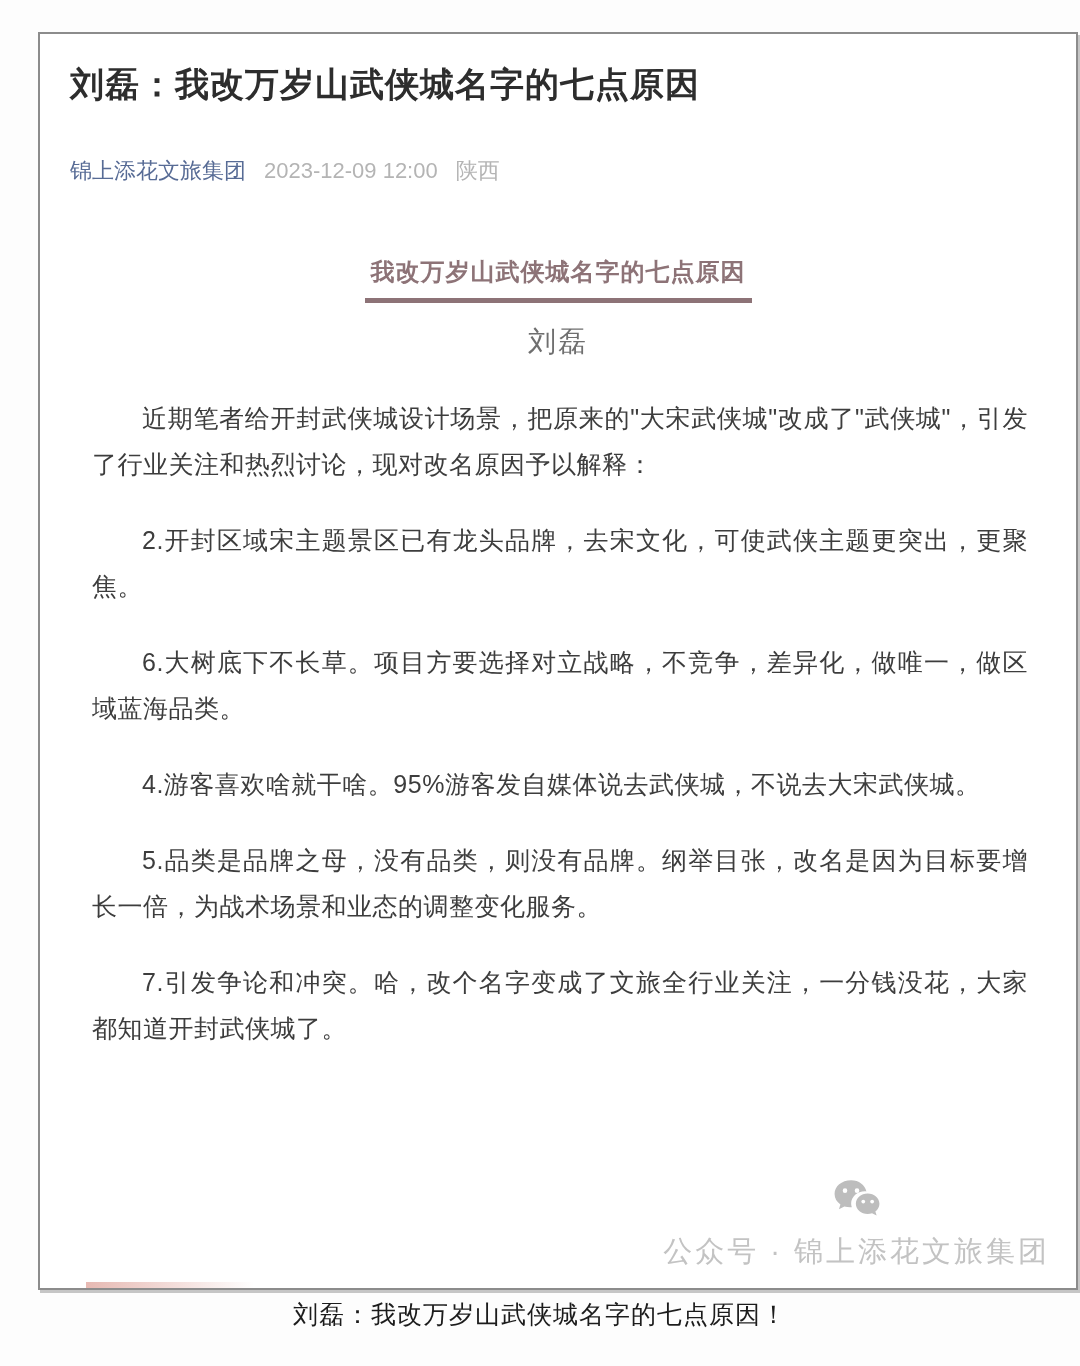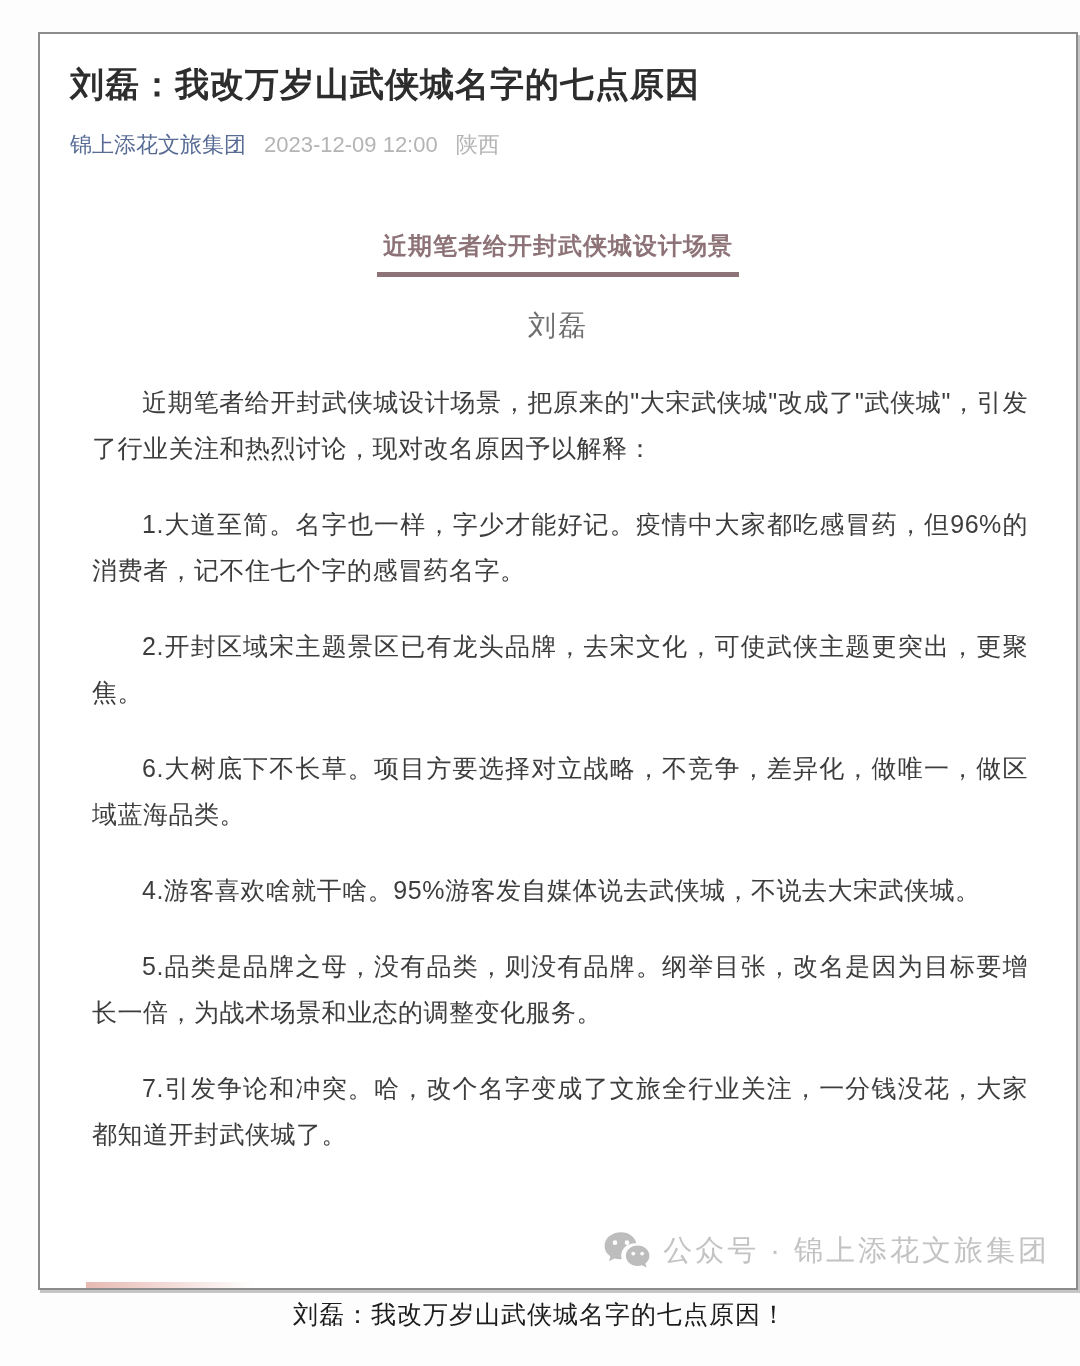--- a/index.html
+++ b/index.html
@@ -33,37 +33,37 @@
   }
   .byline {
     margin: 22px 30px 0 30px;
     font-size: 22px;
     display: flex;
     align-items: baseline;
     gap: 18px;
     white-space: nowrap;
   }
   .byline .account { color: #576b95; }
-  .byline .meta { color: #b4b4b4; }
+  .byline .meta { color: #b4b4b4; margin-top: 26px; }
   .heading-wrap {
     margin-top: 70px;
     text-align: center;
   }
   .inner-heading {
     display: inline-block;
     margin: 0;
     font-size: 24px;
     font-weight: bold;
     color: #8d7377;
     letter-spacing: 1px;
     padding: 0 6px 10px 6px;
     border-bottom: 5px solid #8d7377;
   }
   .author {
-    margin-top: 30px;
+    margin-top: 20px;
     text-align: center;
     font-size: 28px;
     color: #6f6f6f;
     letter-spacing: 2px;
   }
   .article-body {
     margin: 34px 48px 0 52px;
   }
   .article-body p {
     margin: 0 0 30px 0;
@@ -78,20 +78,21 @@
     position: absolute;
     right: 26px;
     bottom: 16px;
     display: flex;
     align-items: center;
     gap: 12px;
     color: #c3c3c3;
     font-size: 29px;
     letter-spacing: 3px;
     white-space: nowrap;
+    flex-direction: column;
   }
   .watermark svg { display: block; }
   .red-strip {
     position: absolute;
     left: 46px;
     bottom: 0;
     width: 168px;
     height: 6px;
     background: linear-gradient(90deg, rgba(211,128,116,0.55) 0%, rgba(211,128,116,0.25) 55%, rgba(211,128,116,0) 100%);
   }
@@ -113,28 +114,27 @@
 
   <h1 class="article-title">刘磊：我改万岁山武侠城名字的七点原因</h1>
 
   <div class="byline">
     <span class="account">锦上添花文旅集团</span>
     <span class="meta">2023-12-09 12:00</span>
     <span class="meta">陕西</span>
   </div>
 
   <div class="heading-wrap">
-    <h2 class="inner-heading">近期笔者给开封武侠城设计场景</h2>
+    <h2 class="inner-heading">我改万岁山武侠城名字的七点原因</h2>
   </div>
 
   <div class="author">刘磊</div>
 
   <div class="article-body">
     <p>近期笔者给开封武侠城设计场景，把原来的"大宋武侠城"改成了"武侠城"，引发了行业关注和热烈讨论，现对改名原因予以解释：</p>
-    <p>1.大道至简。名字也一样，字少才能好记。疫情中大家都吃感冒药，但96%的消费者，记不住七个字的感冒药名字。</p>
     <p>2.开封区域宋主题景区已有龙头品牌，去宋文化，可使武侠主题更突出，更聚焦。</p>
     <p>6.大树底下不长草。项目方要选择对立战略，不竞争，差异化，做唯一，做区域蓝海品类。</p>
     <p>4.游客喜欢啥就干啥。95%游客发自媒体说去武侠城，不说去大宋武侠城。</p>
     <p>5.品类是品牌之母，没有品类，则没有品牌。纲举目张，改名是因为目标要增长一倍，为战术场景和业态的调整变化服务。</p>
     <p>7.引发争论和冲突。哈，改个名字变成了文旅全行业关注，一分钱没花，大家都知道开封武侠城了。</p>
   </div>
 
   <div class="watermark">
     <span>
       <svg width="48" height="42" viewBox="0 0 46 40">

